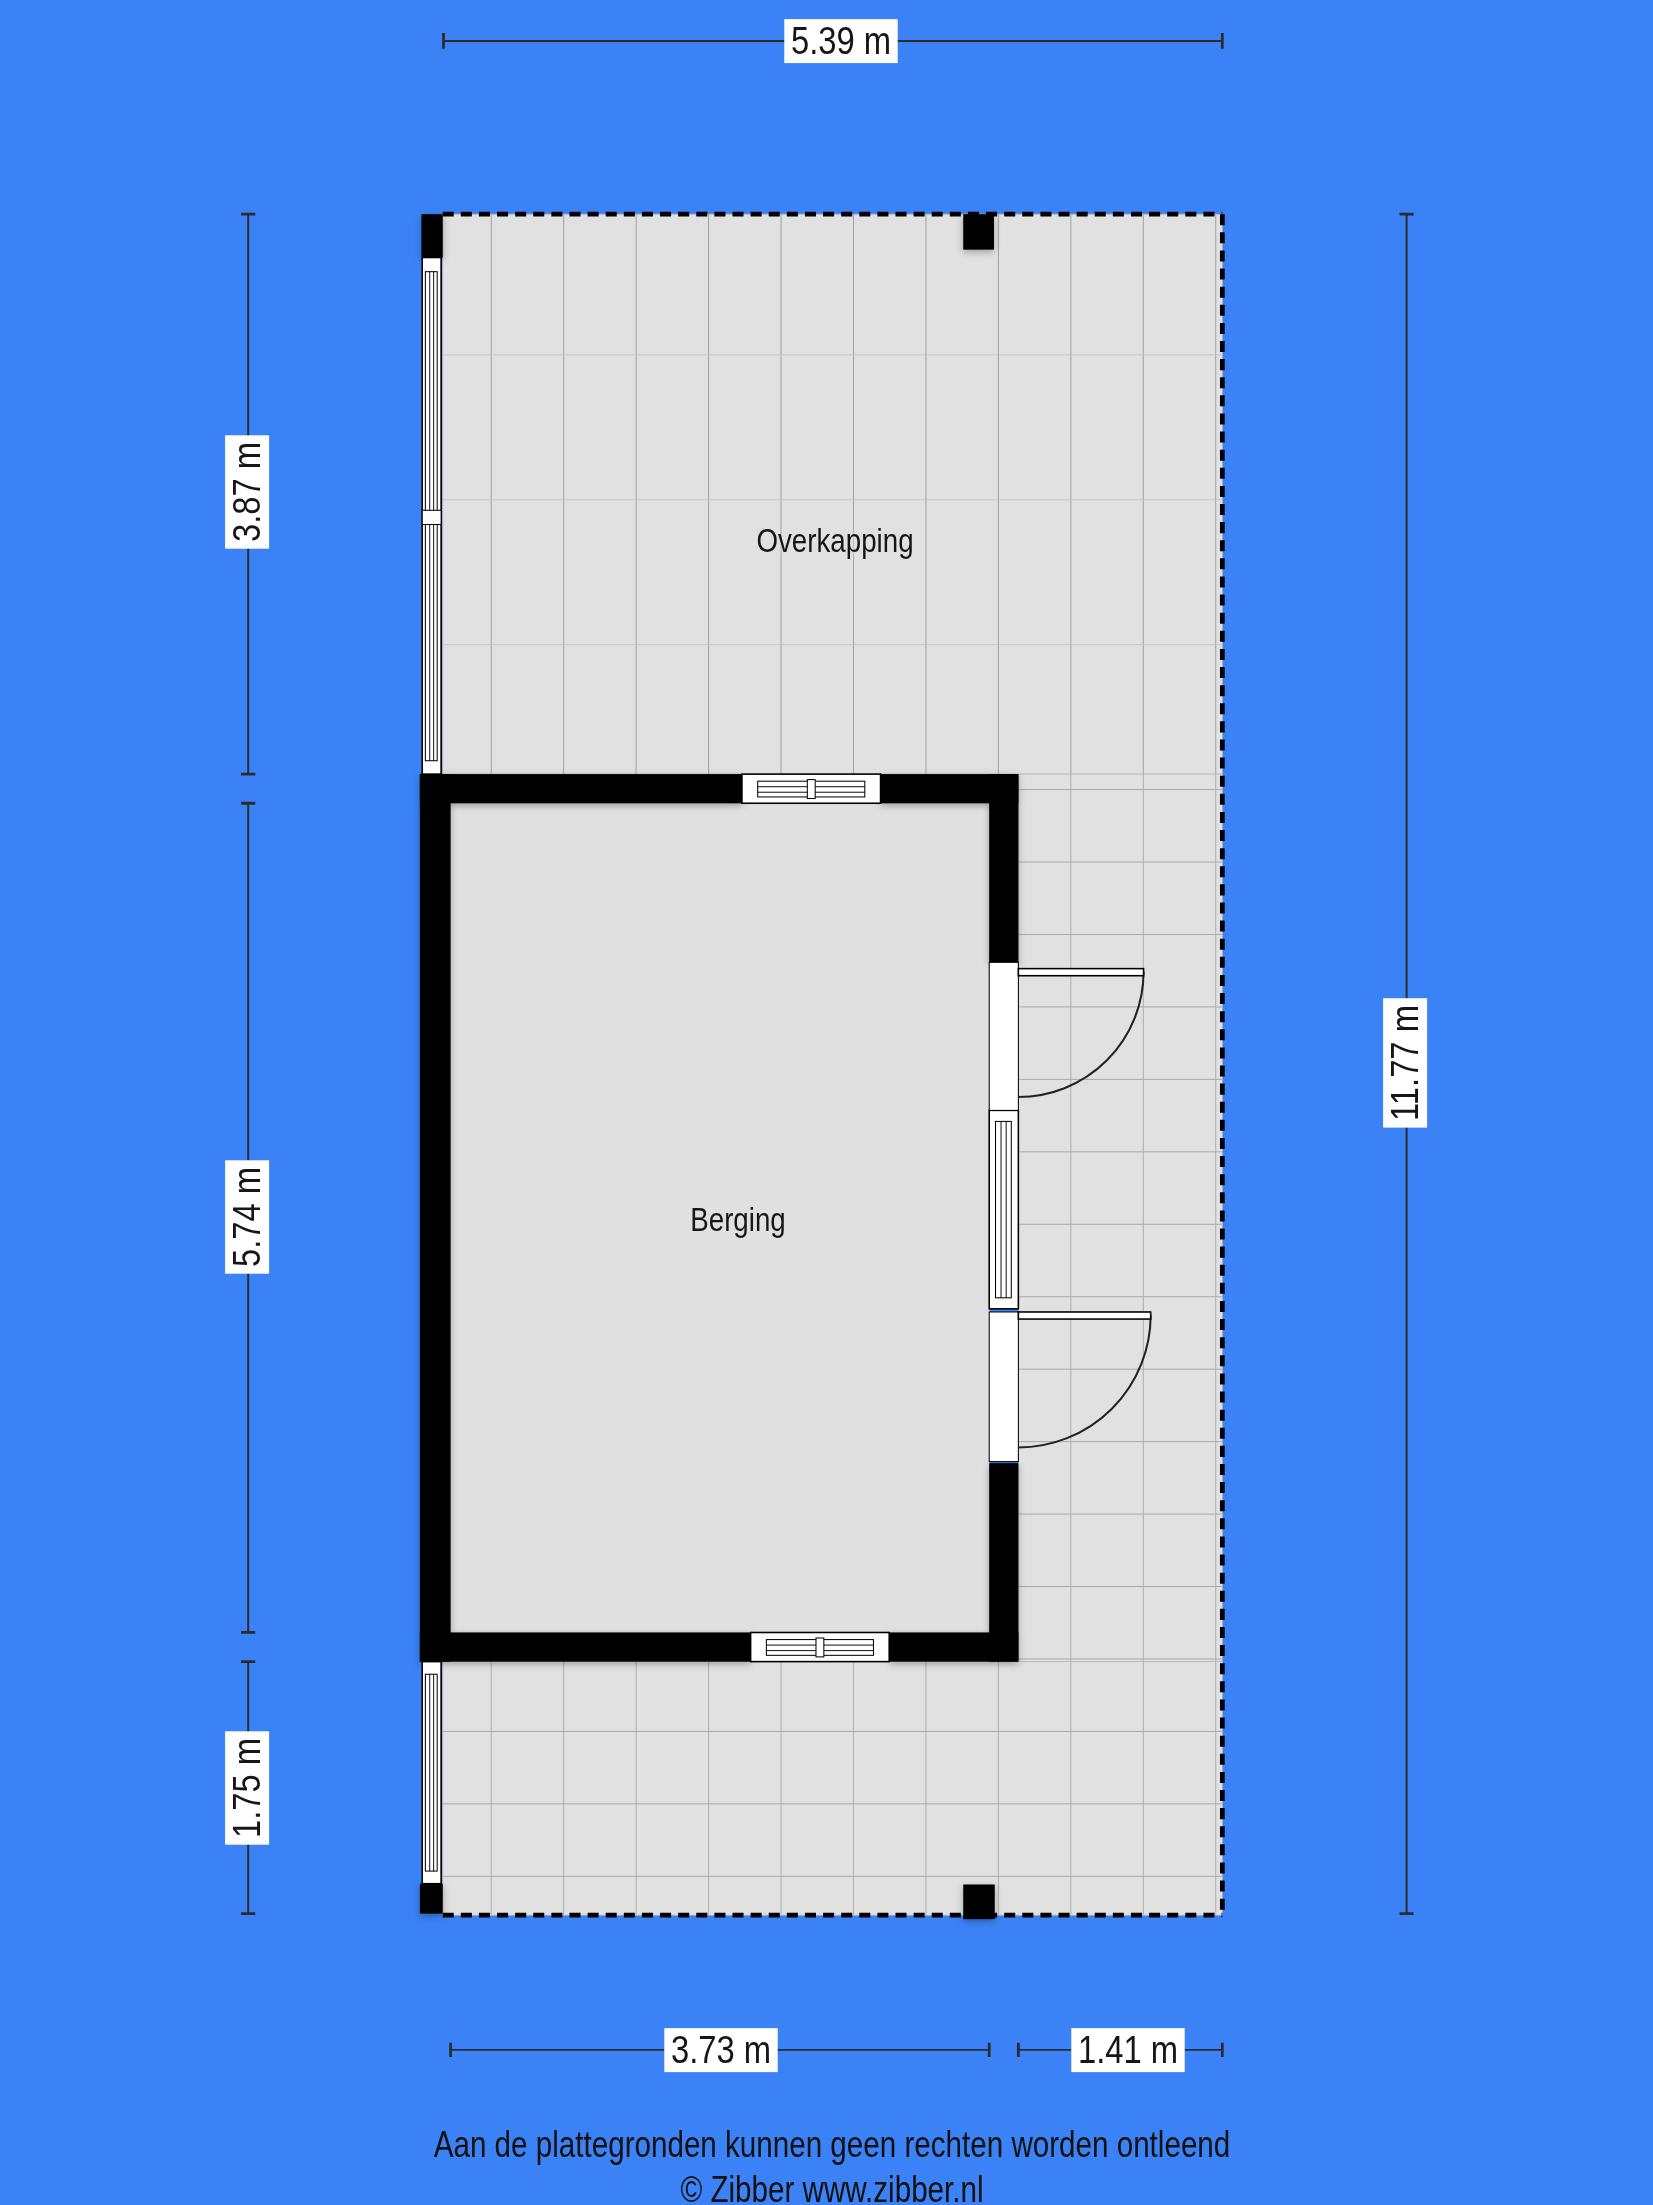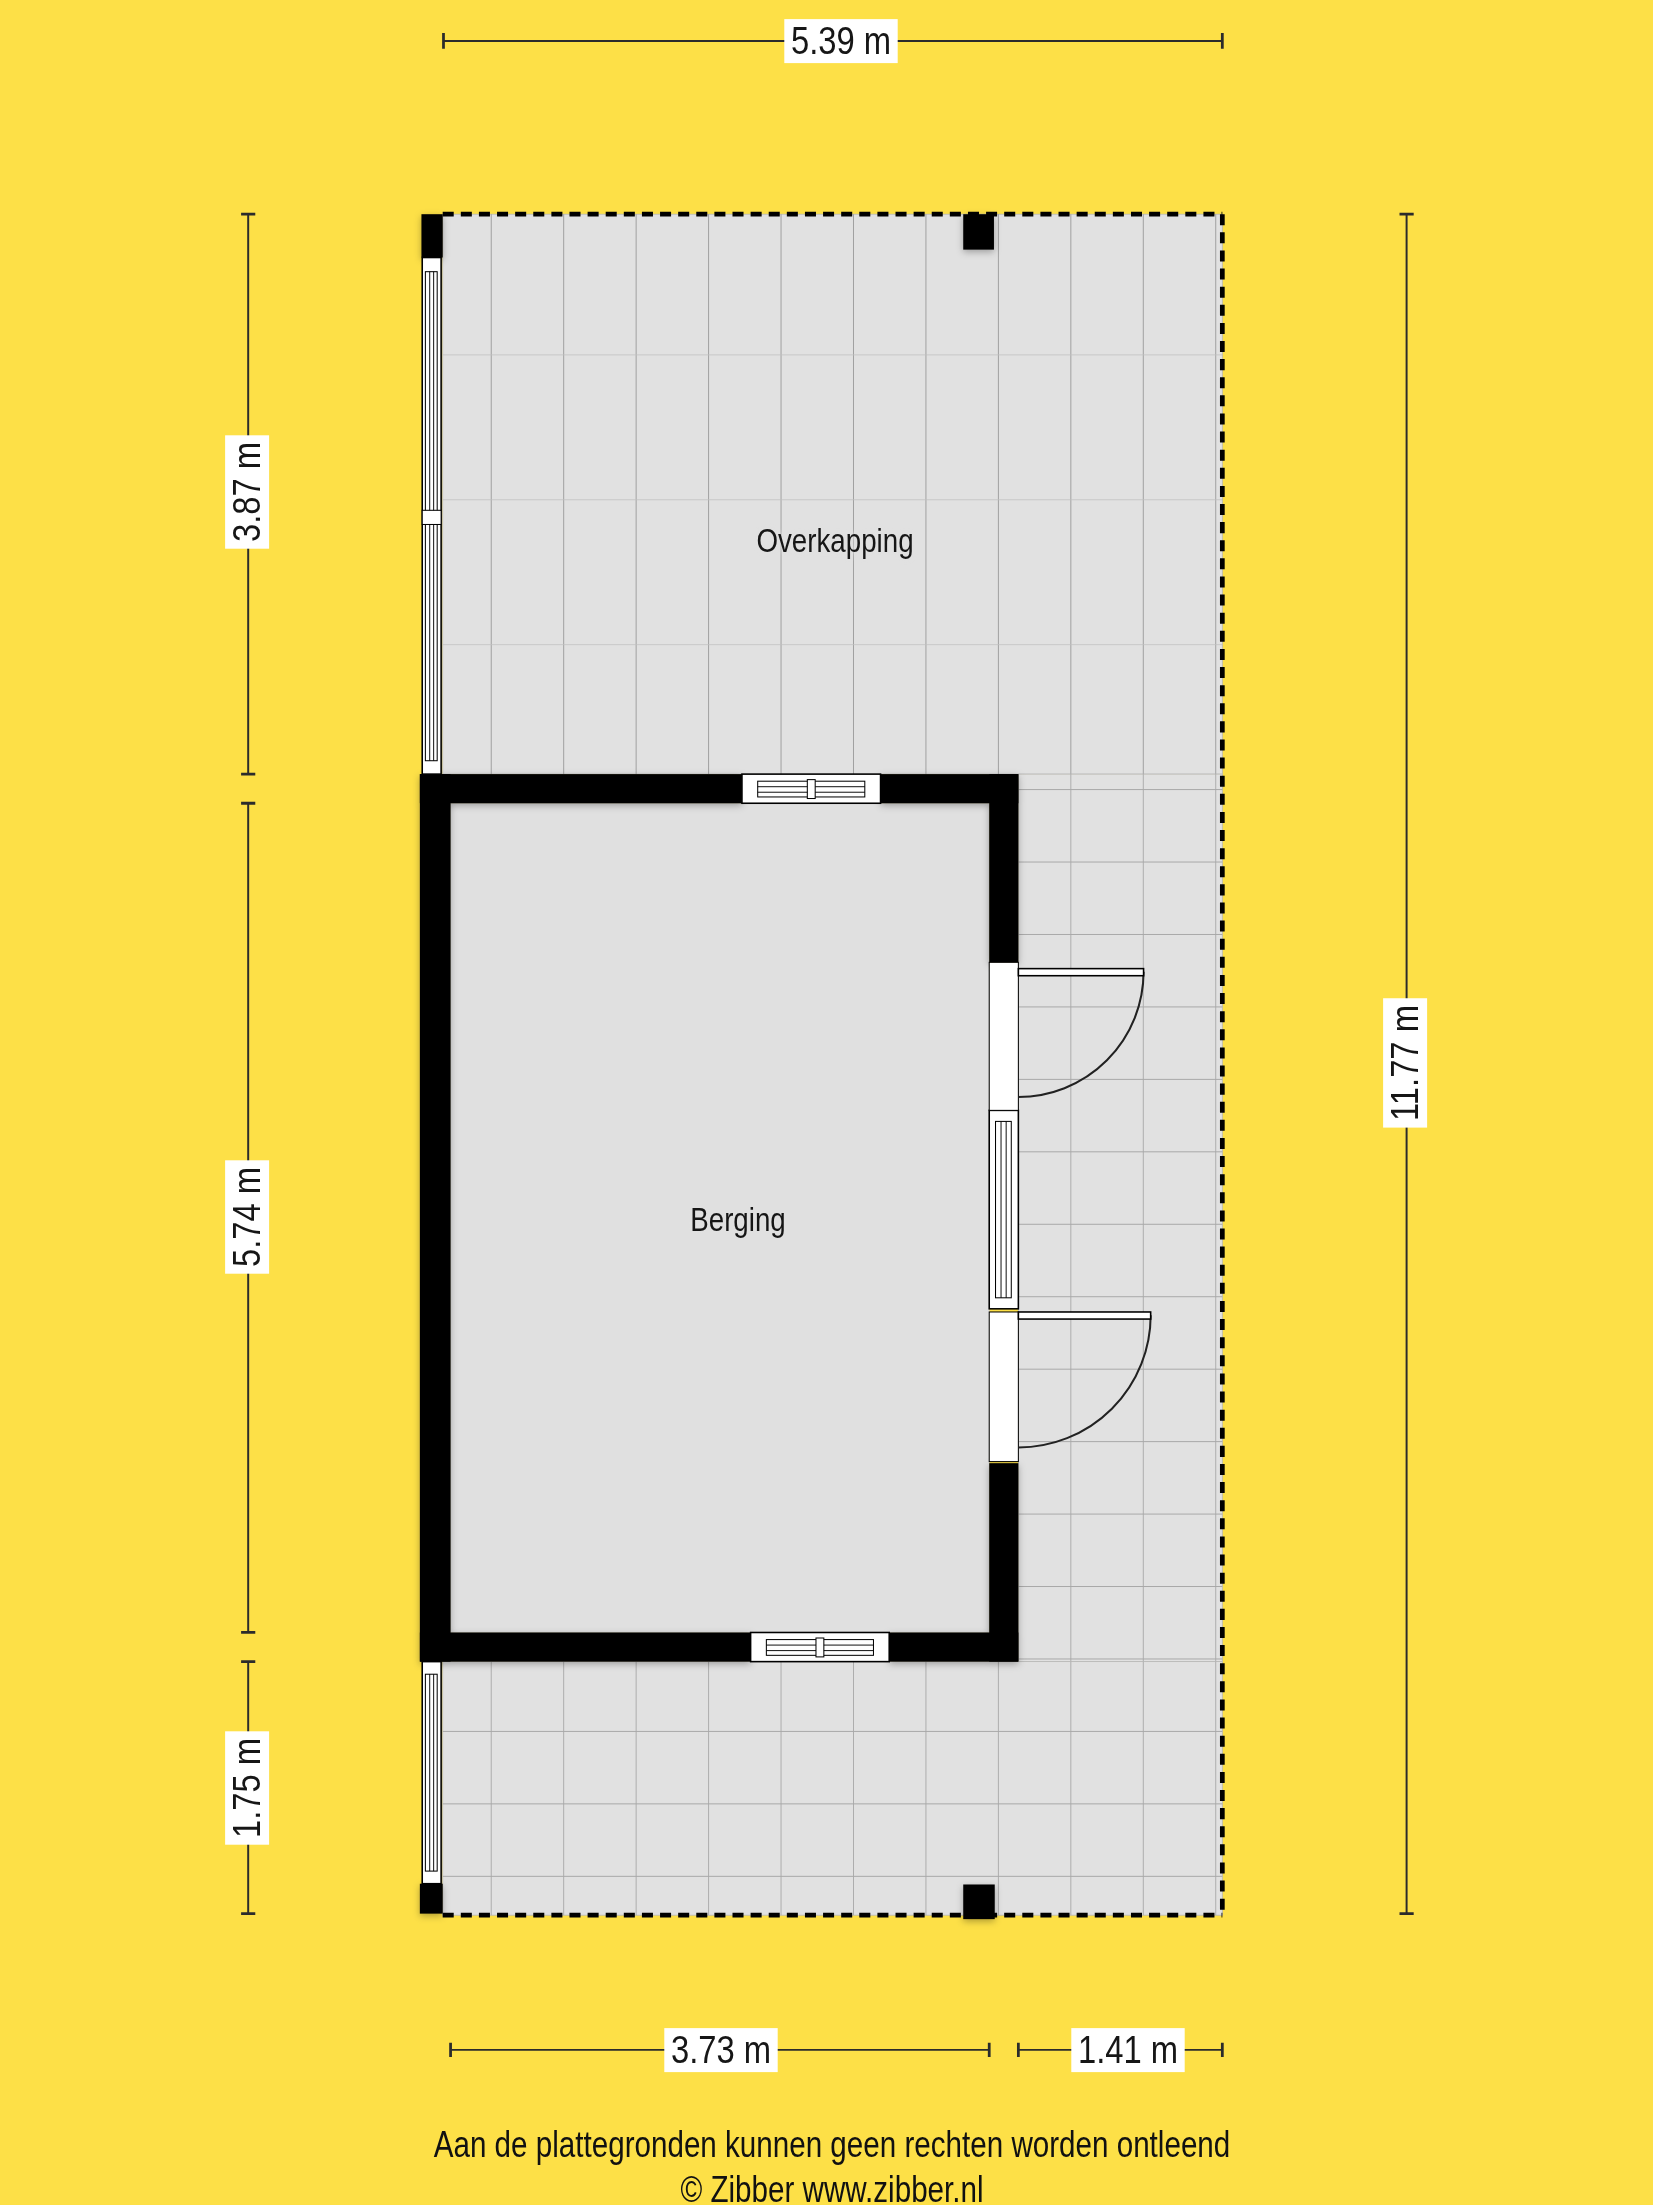--- a/index.html
+++ b/index.html
@@ -1,17 +1,17 @@
 <!DOCTYPE html>
 <html style="font-size:12.6px"><head>
 <meta charset="utf-8">
 <style>
   html,body{margin:0;padding:0;background:#fff;}
   #canvas{
-    position:relative;width:1654px;height:2205px;background:#fde047;
+    position:relative;width:1654px;height:2205px;background:#3b82f6;
     font-family:"Liberation Sans",sans-serif;overflow:hidden;
   }
   #plan-svg{position:absolute;left:0;top:0;}
   .label{
     position:absolute;color:#161616;white-space:nowrap;
     transform:translate(-50%,-50%) scaleX(0.84);
     font-size:39px;line-height:1;
   }
   .dim-label{
     background:#ffffff;padding:2.4px 7.9px;

